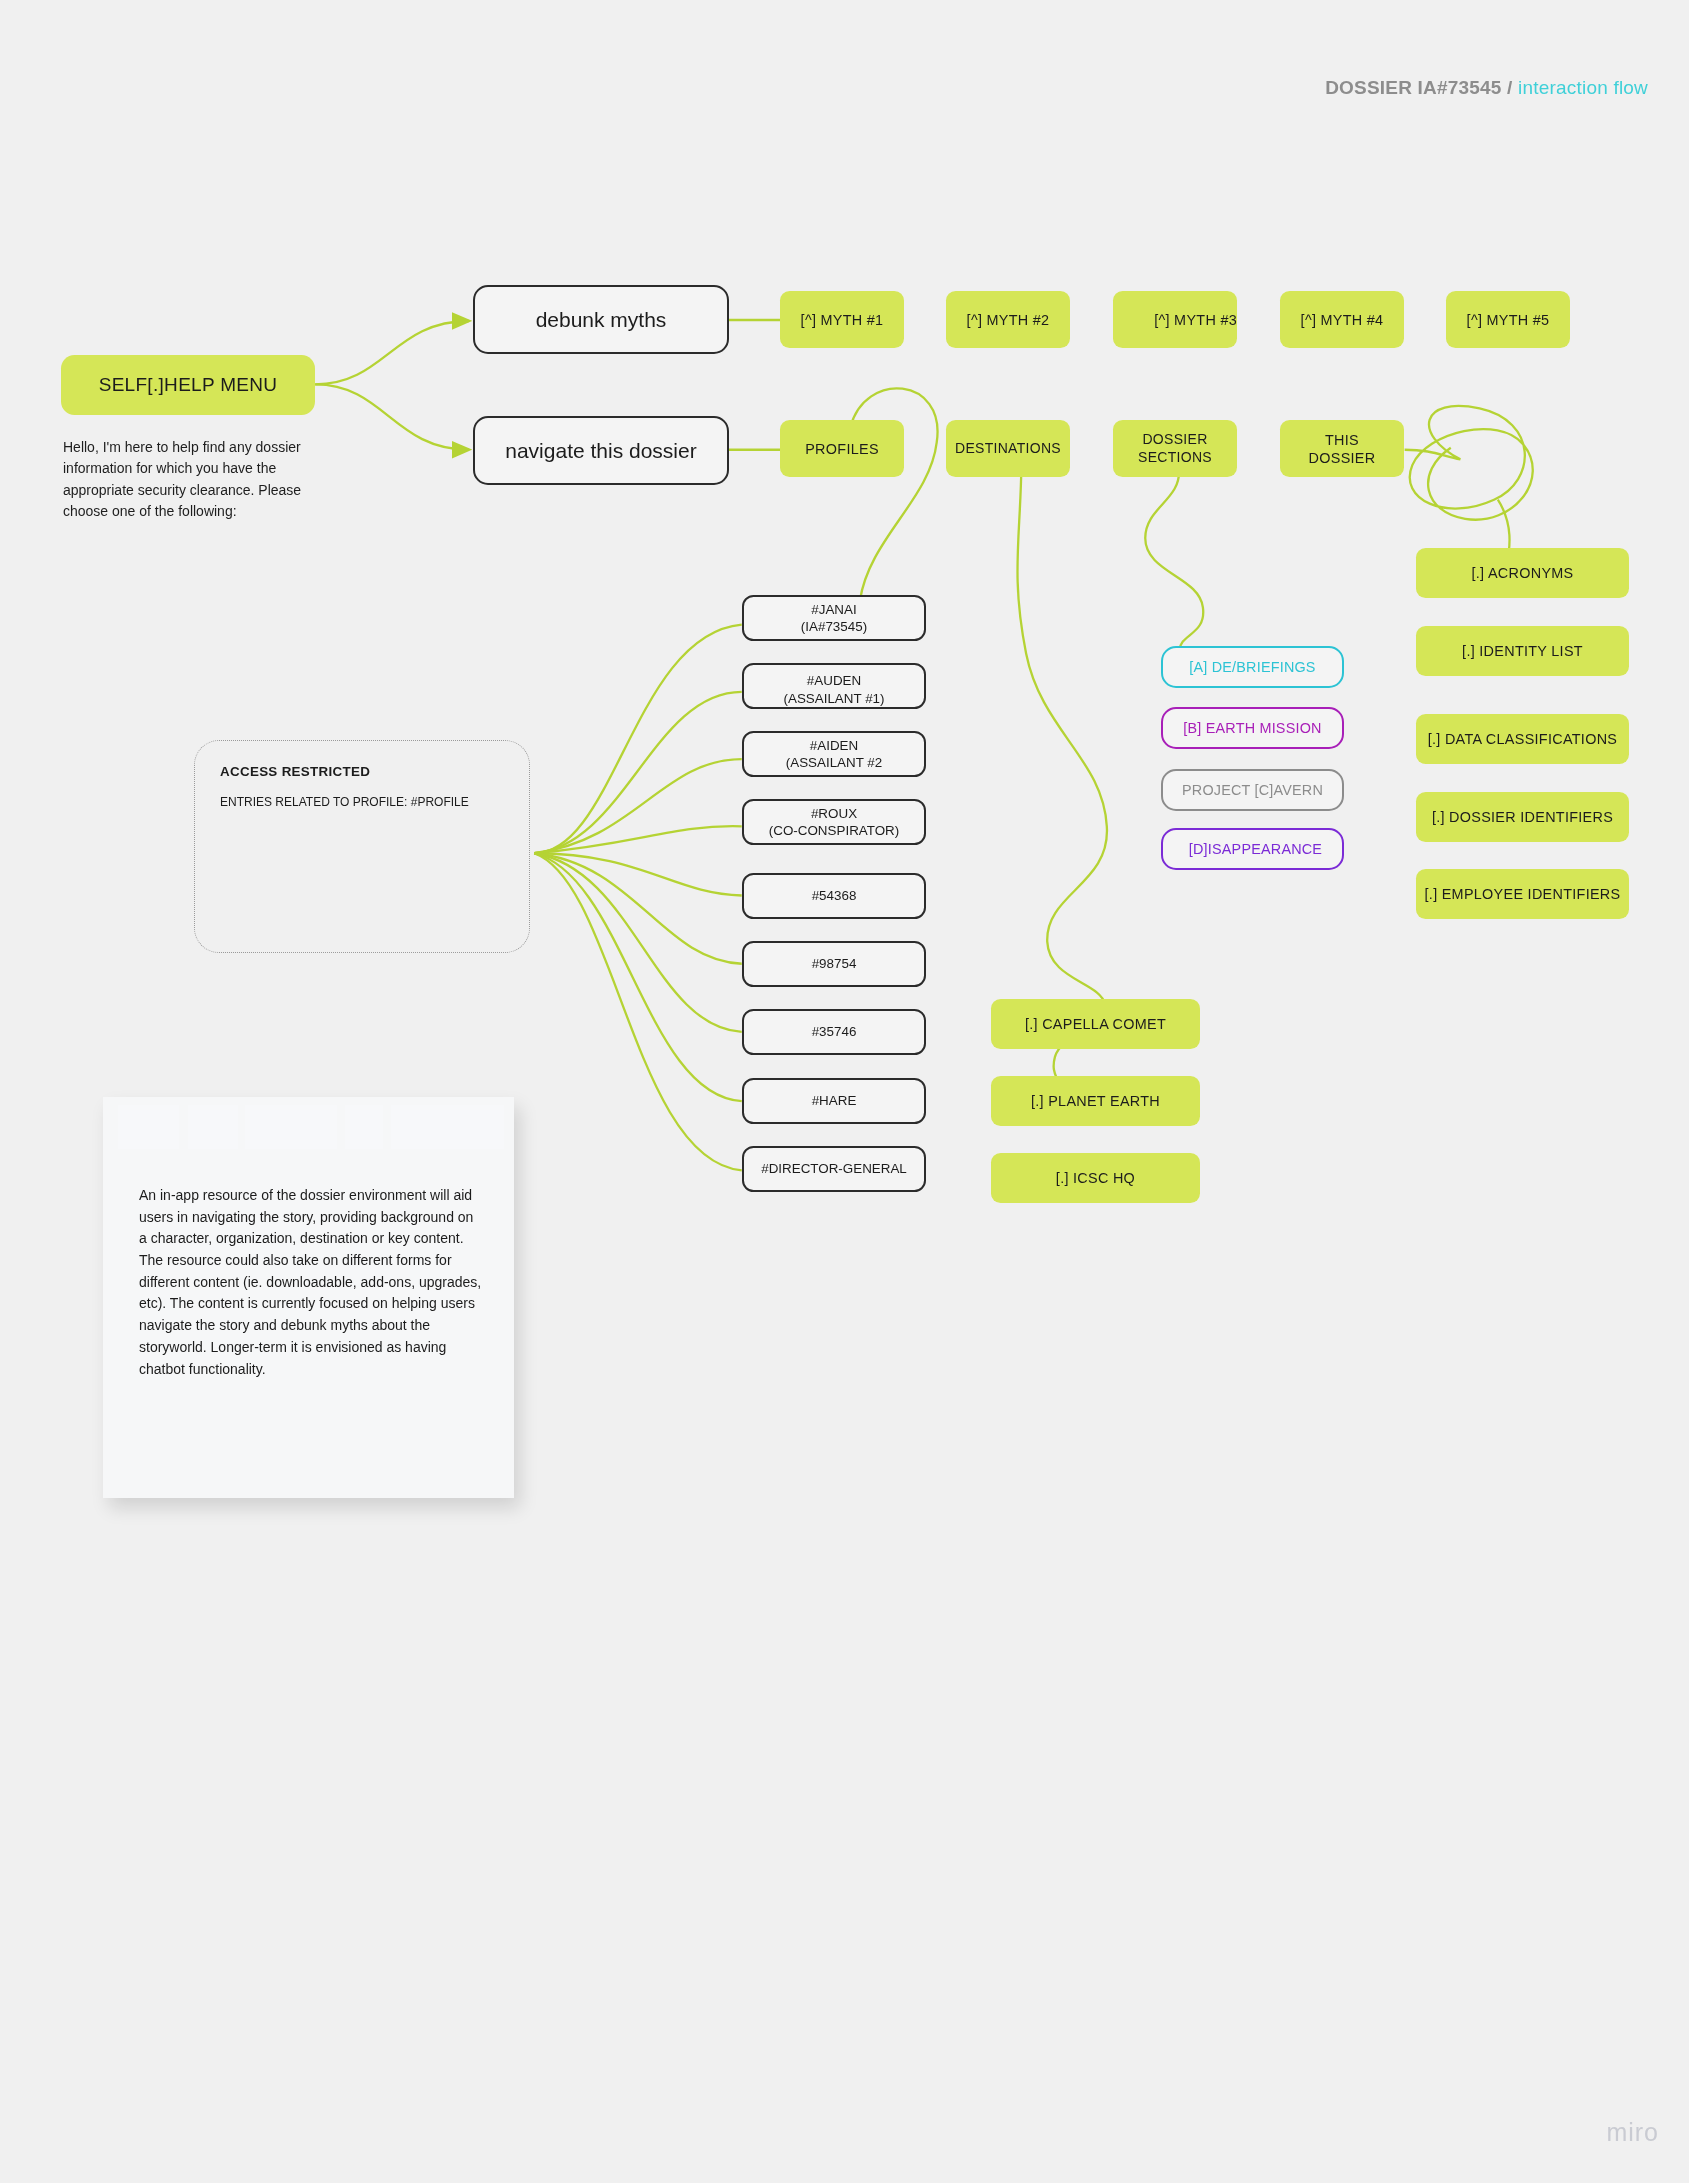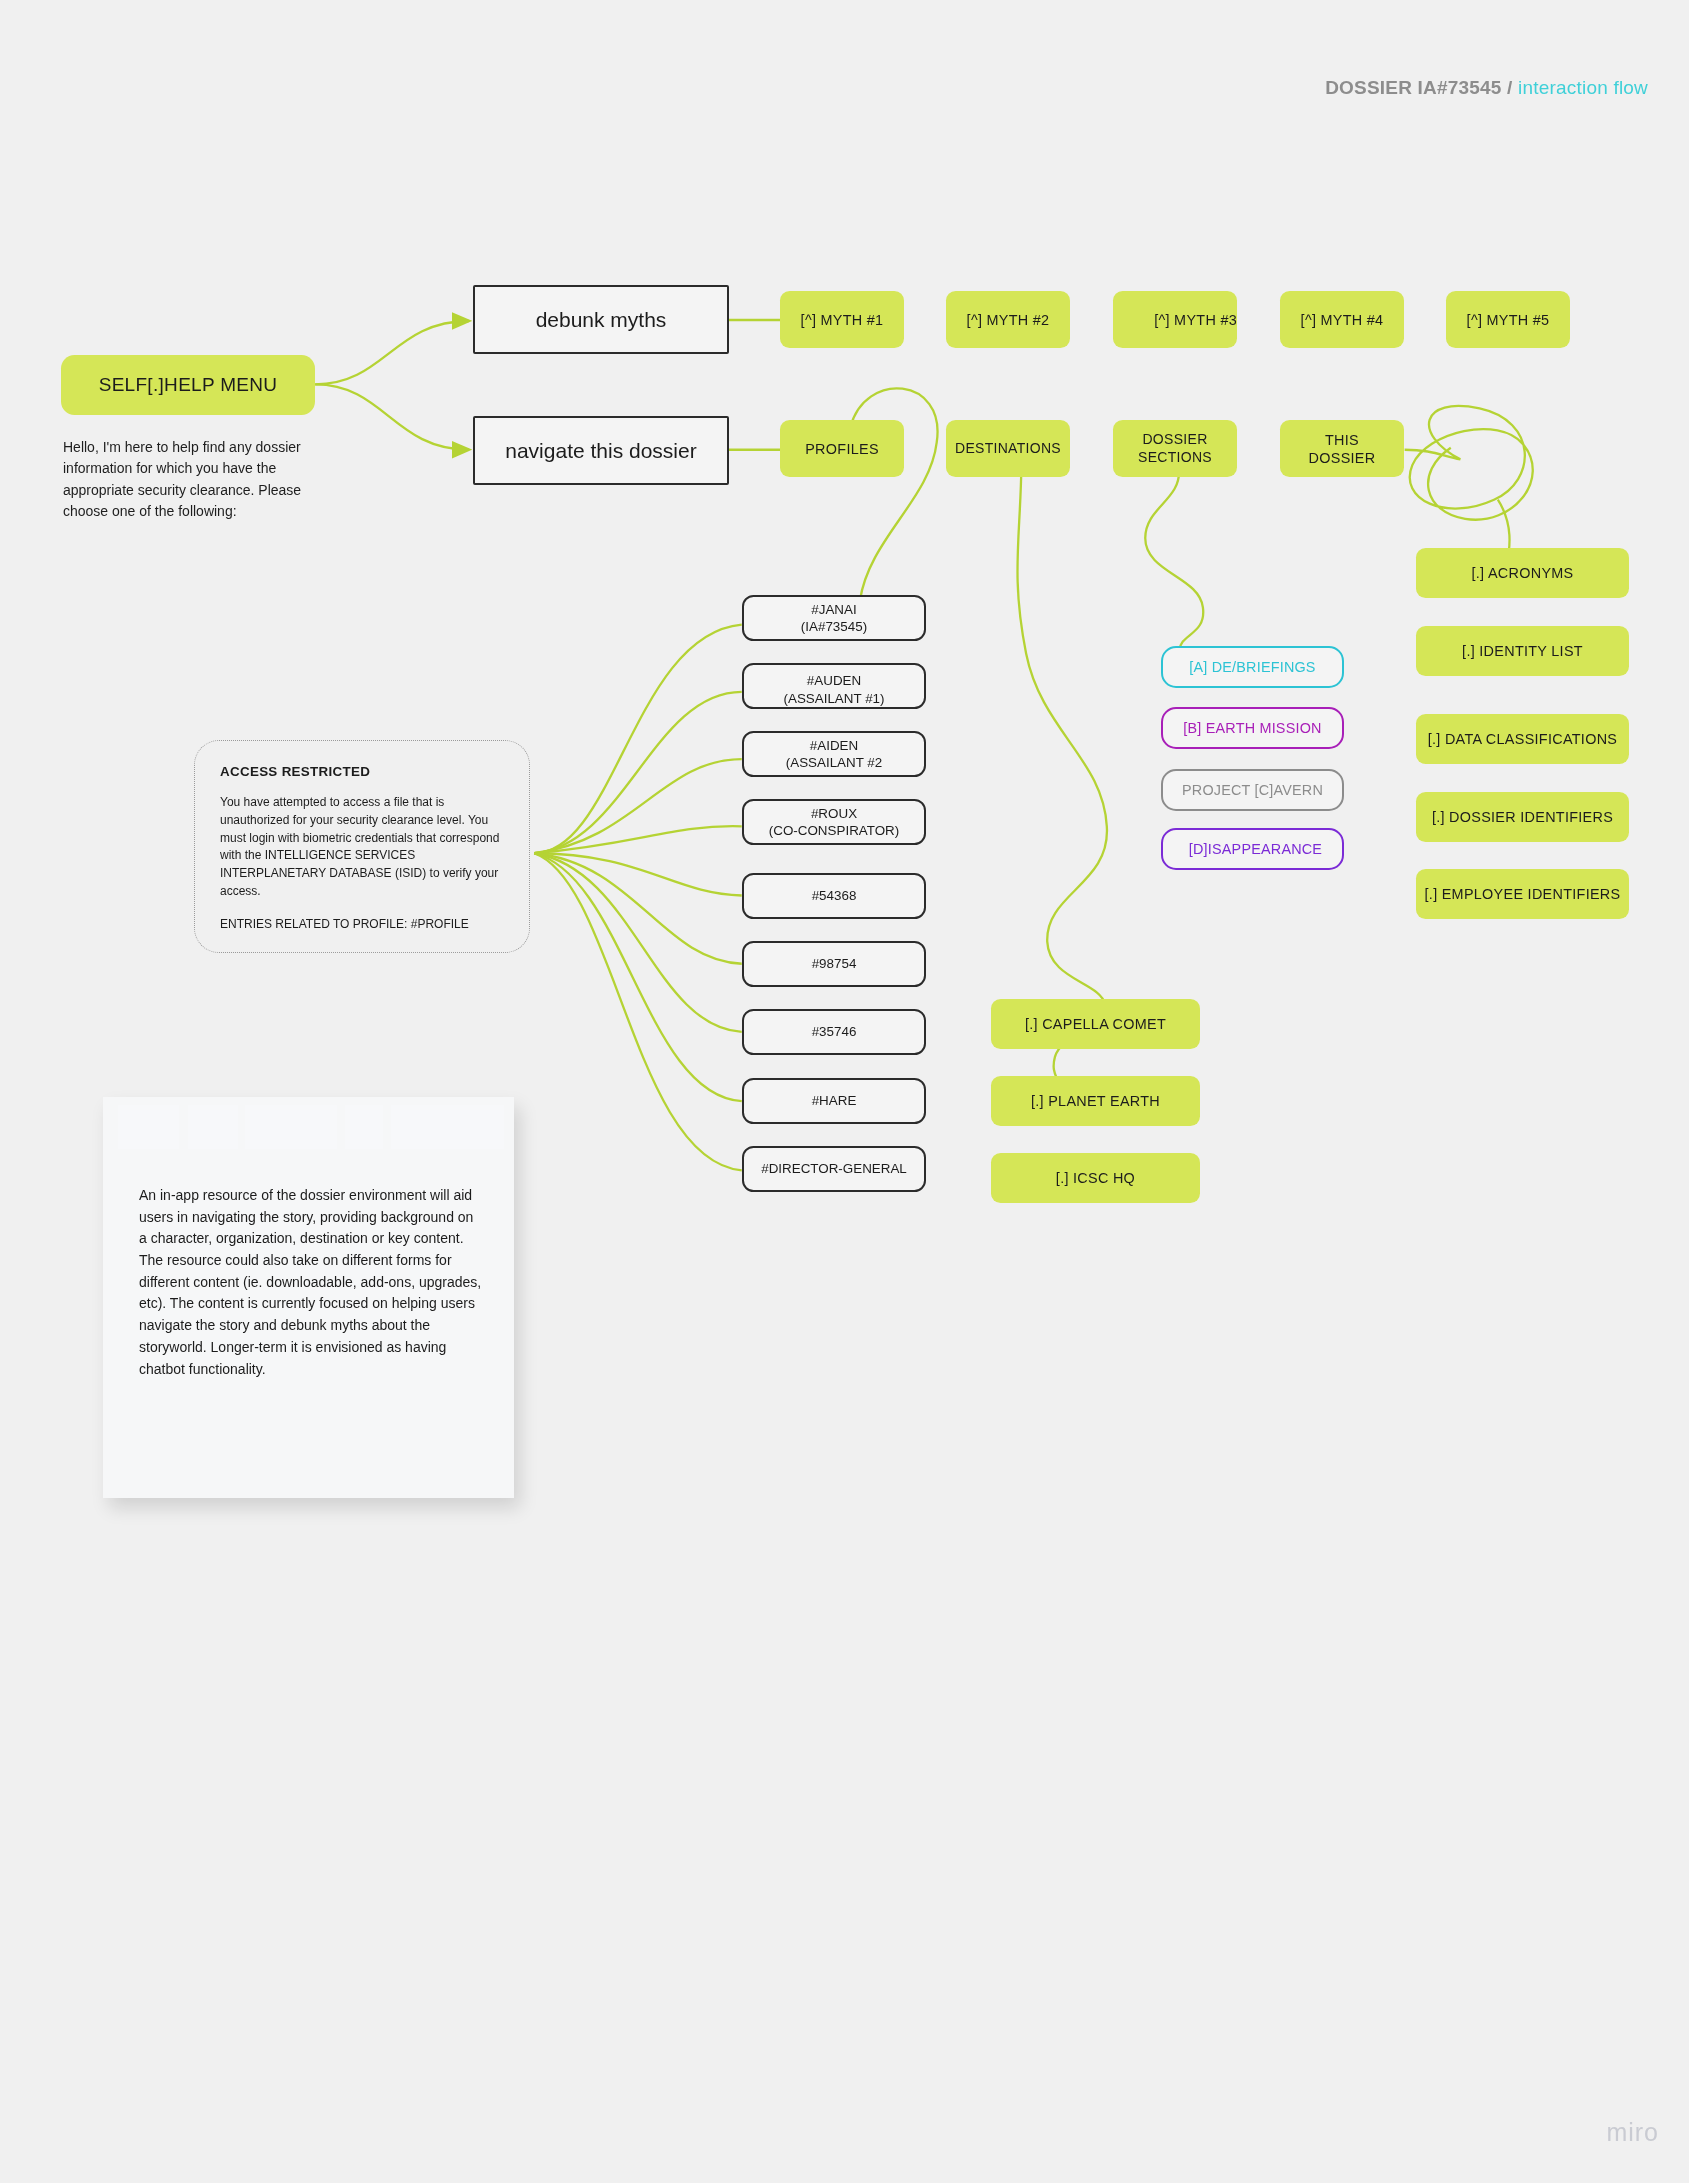--- a/index.html
+++ b/index.html
@@ -22,21 +22,21 @@
   .node{position:absolute;box-sizing:border-box;display:flex;align-items:center;justify-content:center;text-align:center;}
   .chip{
     background:#d5e657;border-radius:9.6px;color:#1c1c1c;
     font-size:14.4px;letter-spacing:0.3px;line-height:1.25;
   }
   .chip.small{font-size:14px;}
   .whitebox{
     background:#f4f4f4;border:2.4px solid #2b2b2b;border-radius:11.5px;
     color:#1c1c1c;font-size:13.4px;line-height:1.3;
   }
-  .whitebox.big{font-size:21px;border-width:2.4px;border-radius:2px;}
+  .whitebox.big{font-size:21px;border-width:2.4px;border-radius:15px;}
   .outlinebox{
     background:#f4f4f4;border:2.4px solid #999;border-radius:15px;
     font-size:14.4px;letter-spacing:0.2px;
   }
   .root{
     background:#d5e657;border-radius:13.4px;font-size:19px;color:#1c1c1c;
     letter-spacing:0.3px;
   }
 
   
@@ -224,21 +224,20 @@
     </div>
   <div class="node chip" style="left:1416px;top:792px;width:213px;height:50px;">
     <span>[.] DOSSIER IDENTIFIERS</span>
     </div>
   <div class="node chip" style="left:1416px;top:869px;width:213px;height:50px;">
     <span>[.] EMPLOYEE IDENTIFIERS</span>
     </div>
 
   <div class="dashed">
     <h4>ACCESS RESTRICTED</h4>
-    <p>You have attempted to access a file that is unauthorized for your security clearance level. You must login with biometric credentials that correspond with the INTELLIGENCE SERVICES INTERPLANETARY DATABASE (ISID) to verify your access.</p>
     <p class="spacer">ENTRIES RELATED TO PROFILE: #PROFILE</p>
   </div>
 
   <div class="note">
     <div class="redactions">
       <i style="left:15.4px;width:61px;"></i>
       <i style="left:85px;width:50px;"></i>
       <i style="left:142px;width:92px;"></i>
       <i style="left:242px;width:38px;"></i>
       <i style="left:288px;width:113px;"></i>

